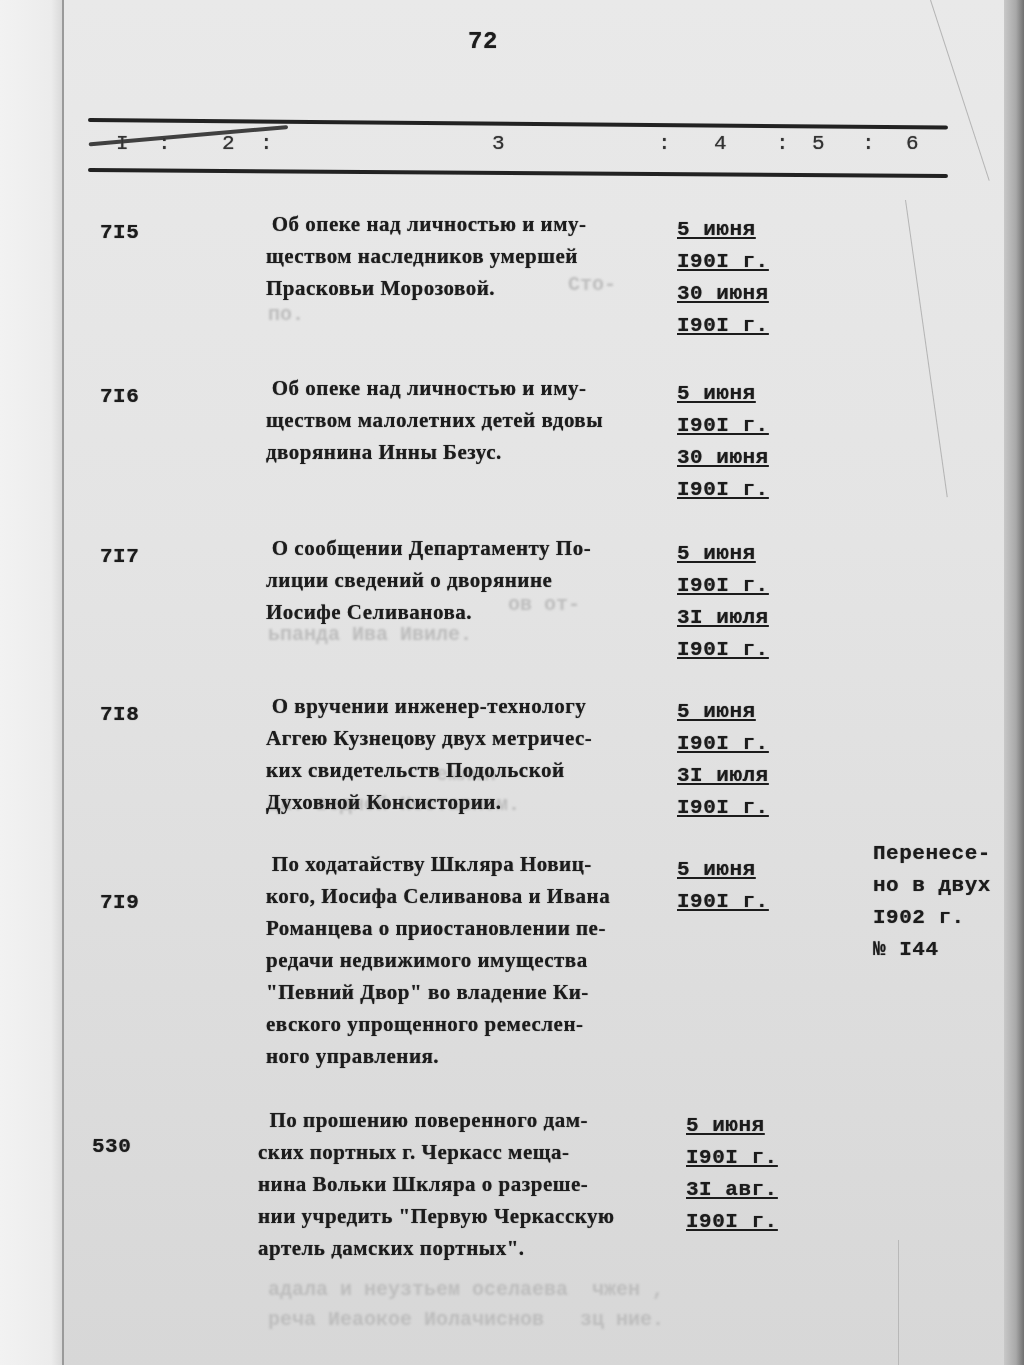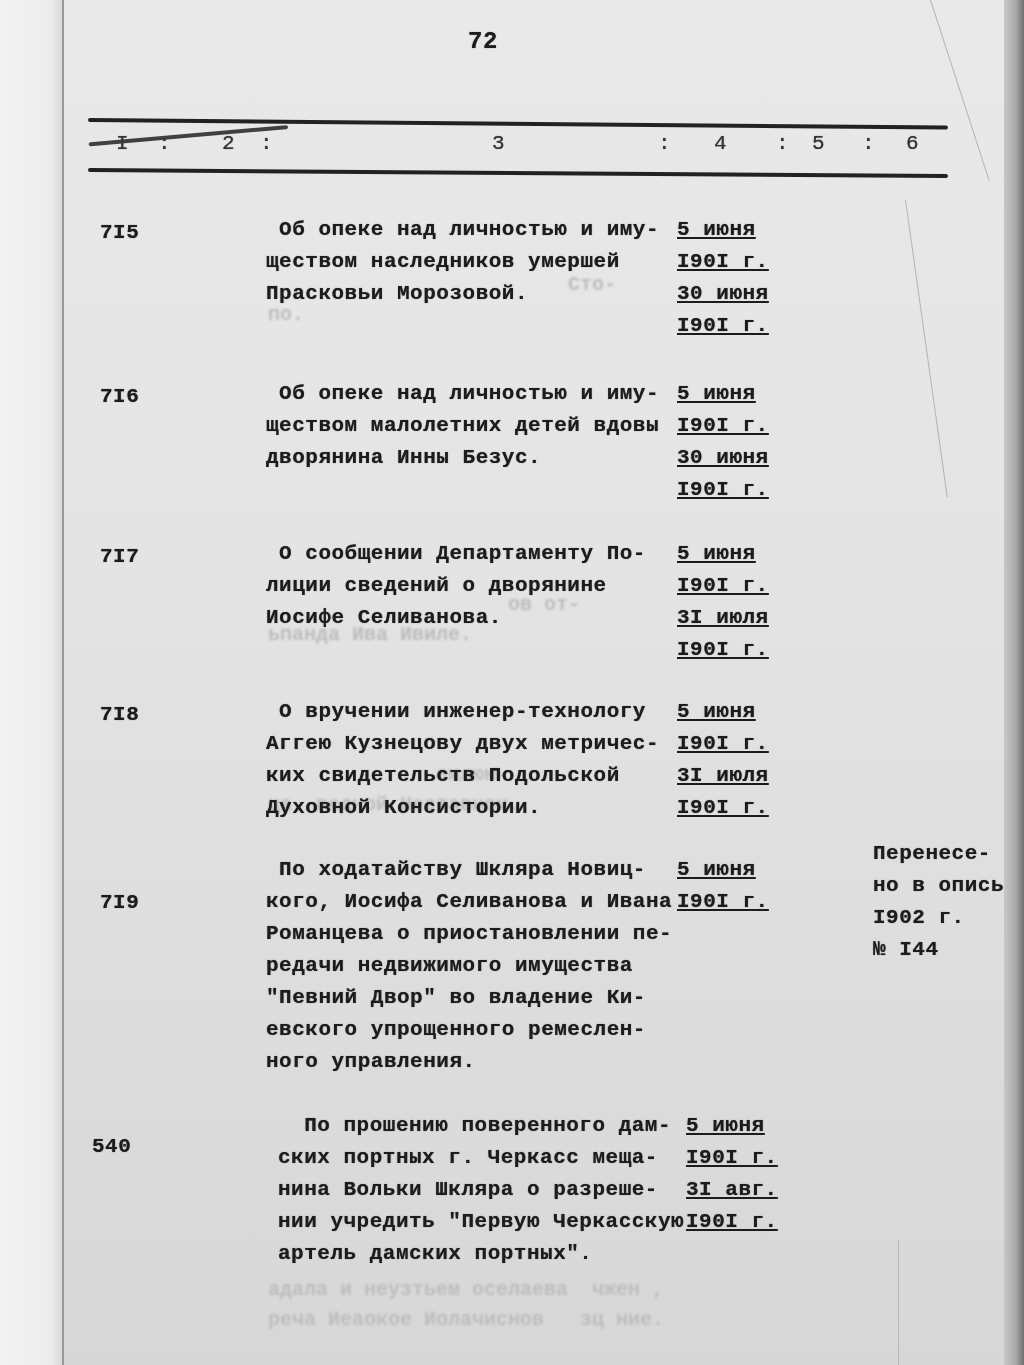--- a/index.html
+++ b/index.html
@@ -81,23 +81,24 @@
     .entry {
       position: absolute;
       left: 0; width: 1024px;
     }
     .entry-no {
       position: absolute;
       left: 100px; top: 0; margin-top: 19px;
     }
     .entry-desc {
       position: absolute;
-      left: 266px; top: 16px;
+      left: 266px; top: 10px;
       width: 410px;
       white-space: pre;
+      font-family: Liberation Serif, serif;
     }
     .entry-dates {
       position: absolute;
       left: 677px; top: 16px;
       white-space: pre;
       text-decoration: underline;
     }
     .entry-note {
       position: absolute;
       left: 873px; top: 0;
@@ -208,28 +209,28 @@
   <div class="entry-desc"> По ходатайству Шкляра Новиц-
 кого, Иосифа Селиванова и Ивана
 Романцева о приостановлении пе-
 редачи недвижимого имущества
 "Певний Двор" во владение Ки-
 евского упрощенного ремеслен-
 ного управления.</div>
   <div class="entry-dates">5 июня
 I90I г.</div>
   <div class="entry-note">Перенесе-
-но в опись
+но в двух
 I902 г.
 № I44</div>
 </div>
 
 <div class="entry text" style="top:1094px;">
-  <div class="entry-no" style="left:92px; top:18px;">540</div>
-  <div class="entry-desc" style="left:258px;margin-left:20px;">  По прошению поверенного дам-
+  <div class="entry-no" style="left:92px; top:18px;">530</div>
+  <div class="entry-desc" style="left:258px;">  По прошению поверенного дам-
 ских портных г. Черкасс меща-
 нина Вольки Шкляра о разреше-
 нии учредить "Первую Черкасскую
 артель дамских портных".</div>
   <div class="entry-dates" style="left:686px;">5 июня
 I90I г.
 3I авг.
 I90I г.</div>
   <div class="entry-note"></div>
 </div>

